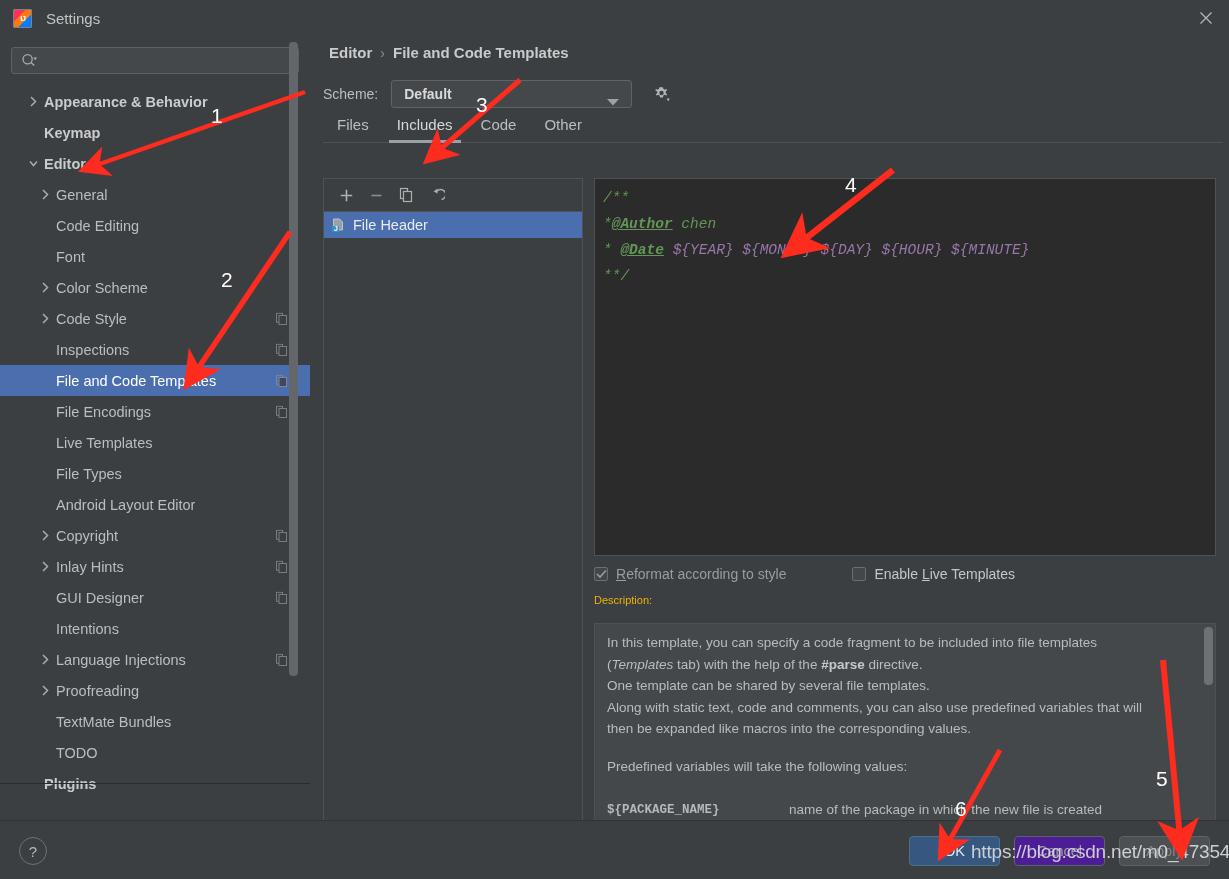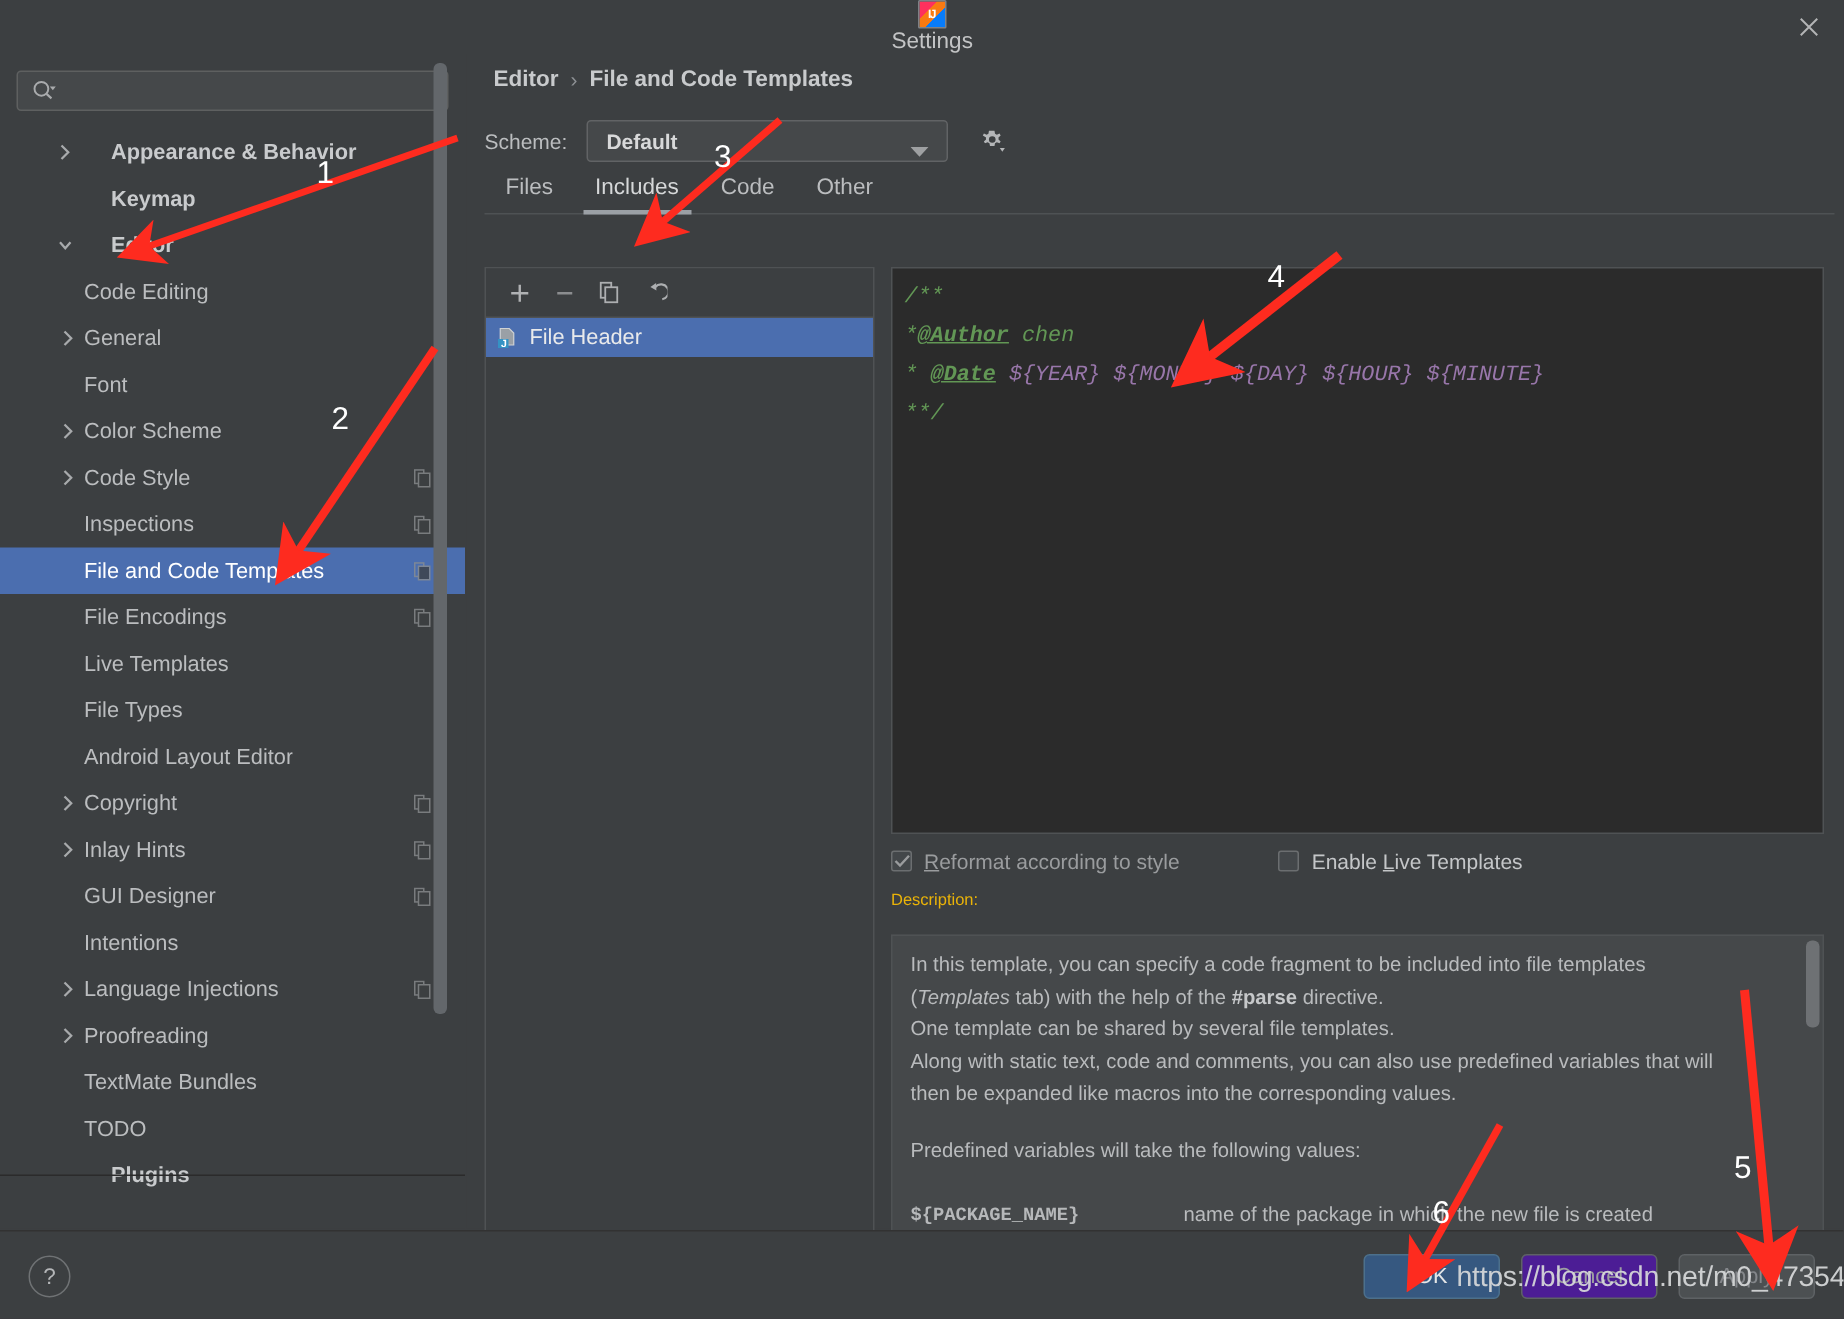--- a/index.html
+++ b/index.html
@@ -12,21 +12,21 @@
   #app {
     position: relative;
     width: 1229px; height: 879px;
     background: #3c3f41;
   }
 
   
   .titlebar {
     position: absolute; left: 0; top: 0; width: 1229px; height: 36px;
     background: #3c3f41;
-    display: flex; align-items: center; flex-direction: column;
+    display: flex; align-items: center;
   }
   .app-logo {
     width: 19px; height: 19px; margin-left: 13px;
     border: 1px solid #7f8287;
     background: linear-gradient(135deg,#fe315d 0%, #fe315d 34%, #f97a12 34%, #f97a12 62%, #087cfa 62%, #087cfa 100%);
     position: relative; border-radius: 1px;
   }
   .app-logo::after {
     content: "IJ"; position: absolute; left: 0; top: 0; right: 0; bottom: 0;
     color: #fff; font-size: 8px; font-weight: bold; line-height: 17px; text-align: center;
@@ -64,21 +64,21 @@
     height: 31px; display: flex; align-items: center;
     color: #bbbdbf; font-size: 14.5px; white-space: nowrap; position: relative;
   }
   .tree-item.bold { font-weight: bold; color: #c9cbcd; }
   .tree-item.selected { background: #4b6eaf; color: #ffffff; }
   .tw {
     width: 14px; height: 14px; margin-right: 4px;
     display: inline-flex; align-items: center; justify-content: center; flex: 0 0 14px;
   }
   .tw.empty { visibility: hidden; }
-  .lvl0 { padding-left: 36px; gap: 20px; }
+  .lvl0 { padding-left: 26px; }
   .lvl1 { padding-left: 38px; }
   .tree-label { overflow: hidden; }
   .copy-badge {
     position: absolute; right: 22px; top: 50%; transform: translateY(-50%);
     opacity: .78;
   }
   .sb-track {
     position: absolute; right: 6px; top: 0; width: 9px; height: 783px;
   }
   .sb-thumb {
@@ -289,30 +289,30 @@
         </div>
         <div class="tree-item lvl0 bold">
           <span class="tw">
             <svg width="9" height="11" viewBox="0 0 9 11">
               <path fill="none" stroke="#a8aaac" stroke-width="1.5" d="M1 3.5 L4.5 7.5 L8 3.5"></path>
             </svg>
           </span>
           <span class="tree-label">Editor</span>
         </div>
         <div class="tree-item lvl1">
+          <span class="tw">
+            <svg width="9" height="11" viewBox="0 0 9 11">
+              <path fill="none" stroke="#a8aaac" stroke-width="1.5" d="M2 1 L6.5 5.5 L2 10"></path>
+            </svg>
+          </span>
+          <span class="tree-label">General</span>
+        </div>
+        <div class="tree-item lvl1">
           <span class="tw empty"></span>
           <span class="tree-label">Code Editing</span>
-        </div>
-        <div class="tree-item lvl1">
-          <span class="tw">
-            <svg width="9" height="11" viewBox="0 0 9 11">
-              <path fill="none" stroke="#a8aaac" stroke-width="1.5" d="M2 1 L6.5 5.5 L2 10"></path>
-            </svg>
-          </span>
-          <span class="tree-label">General</span>
         </div>
         <div class="tree-item lvl1">
           <span class="tw empty"></span>
           <span class="tree-label">Font</span>
         </div>
         <div class="tree-item lvl1">
           <span class="tw">
             <svg width="9" height="11" viewBox="0 0 9 11">
               <path fill="none" stroke="#a8aaac" stroke-width="1.5" d="M2 1 L6.5 5.5 L2 10"></path>
             </svg>

